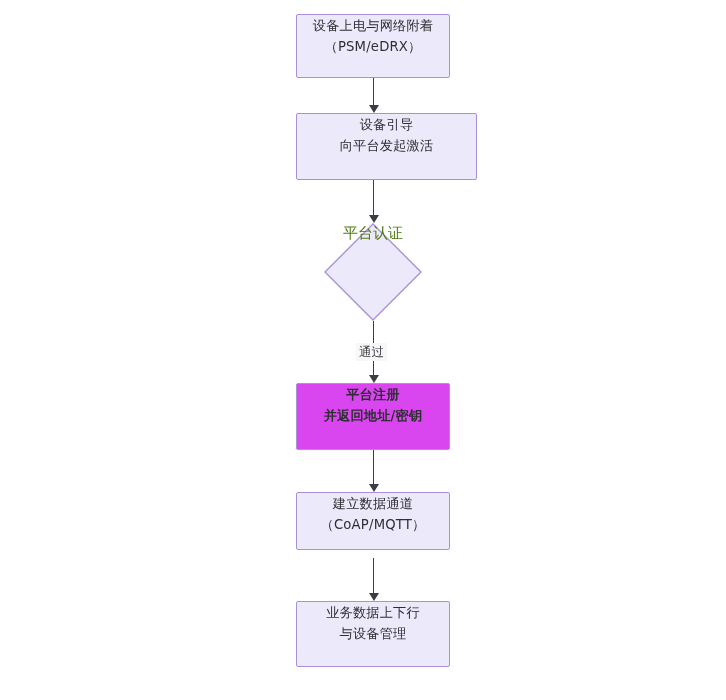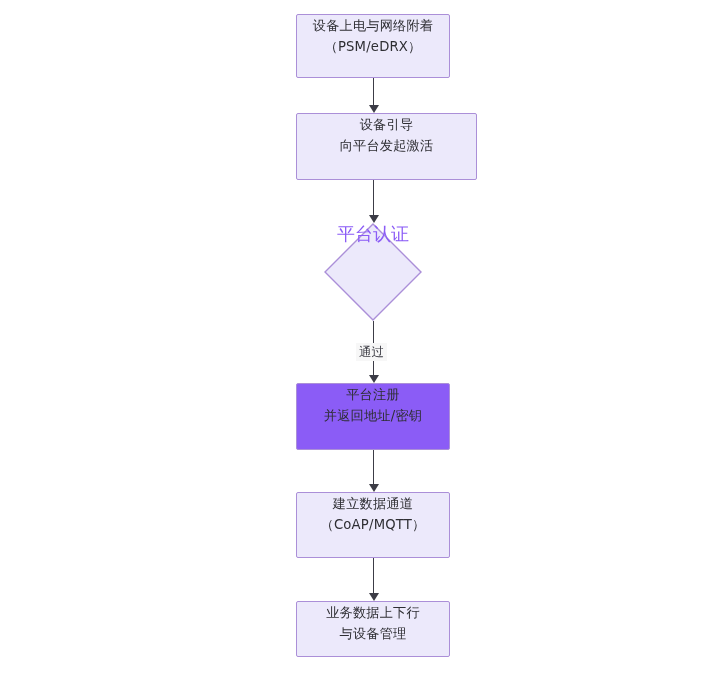--- a/index.html
+++ b/index.html
@@ -56,22 +56,22 @@
   .diamond-shape {
     position: absolute;
     left: 0;
     top: 0;
     width: 100%;
     height: 100%;
   }
   .diamond-label {
     position: relative;
     z-index: 2;
-    color: #8b5cf6;
-    font-size: 18px;
+    color: #4d7c0f;
+    font-size: 15px;
     line-height: 21px;
     text-align: center;
     white-space: pre-line;
     user-select: none;
   }
 
   
   .edge {
     position: absolute;
   }
@@ -137,25 +137,25 @@
     <div class="node node-box" style="left: 296px; top: 113px; width: 181px; height: 67px; background: rgb(236, 233, 251); border-color: rgb(171, 143, 216);">
       <div class="node-label">设备引导
 向平台发起激活</div>
     </div>
     <div class="node node-diamond" style="left: 324px; top: 223px; width: 98px; height: 98px;">
       <svg class="diamond-shape" viewBox="0 0 98 98">
         <polygon points="49,1 97,49 49,97 1,49" fill="#ece9fb" stroke="#ab8fd8" stroke-width="1.4"></polygon>
       </svg>
       <div class="diamond-label">平台认证</div>
     </div>
-    <div class="node node-box" style="left: 296px; top: 383px; width: 154px; height: 67px; background: #8b5cf6; border-color: rgb(171, 143, 216);">
+    <div class="node node-box" style="left: 296px; top: 383px; width: 154px; height: 67px; background: #d946ef; border-color: rgb(171, 143, 216); font-weight: bold;">
       <div class="node-label">平台注册
 并返回地址/密钥</div>
     </div>
-    <div class="node node-box" style="left: 296px; top: 492px; width: 154px; height: 66px; background: rgb(236, 233, 251); border-color: rgb(171, 143, 216);">
+    <div class="node node-box" style="left: 296px; top: 492px; width: 154px; height: 58px; background: rgb(236, 233, 251); border-color: rgb(171, 143, 216);">
       <div class="node-label">建立数据通道
 （CoAP/MQTT）</div>
     </div>
-    <div class="node node-box" style="left: 296px; top: 601px; width: 154px; height: 56px; background: rgb(236, 233, 251); border-color: rgb(171, 143, 216);">
+    <div class="node node-box" style="left: 296px; top: 601px; width: 154px; height: 66px; background: rgb(236, 233, 251); border-color: rgb(171, 143, 216);">
       <div class="node-label">业务数据上下行
 与设备管理</div>
     </div>
   </div>
 
 </body></html>

